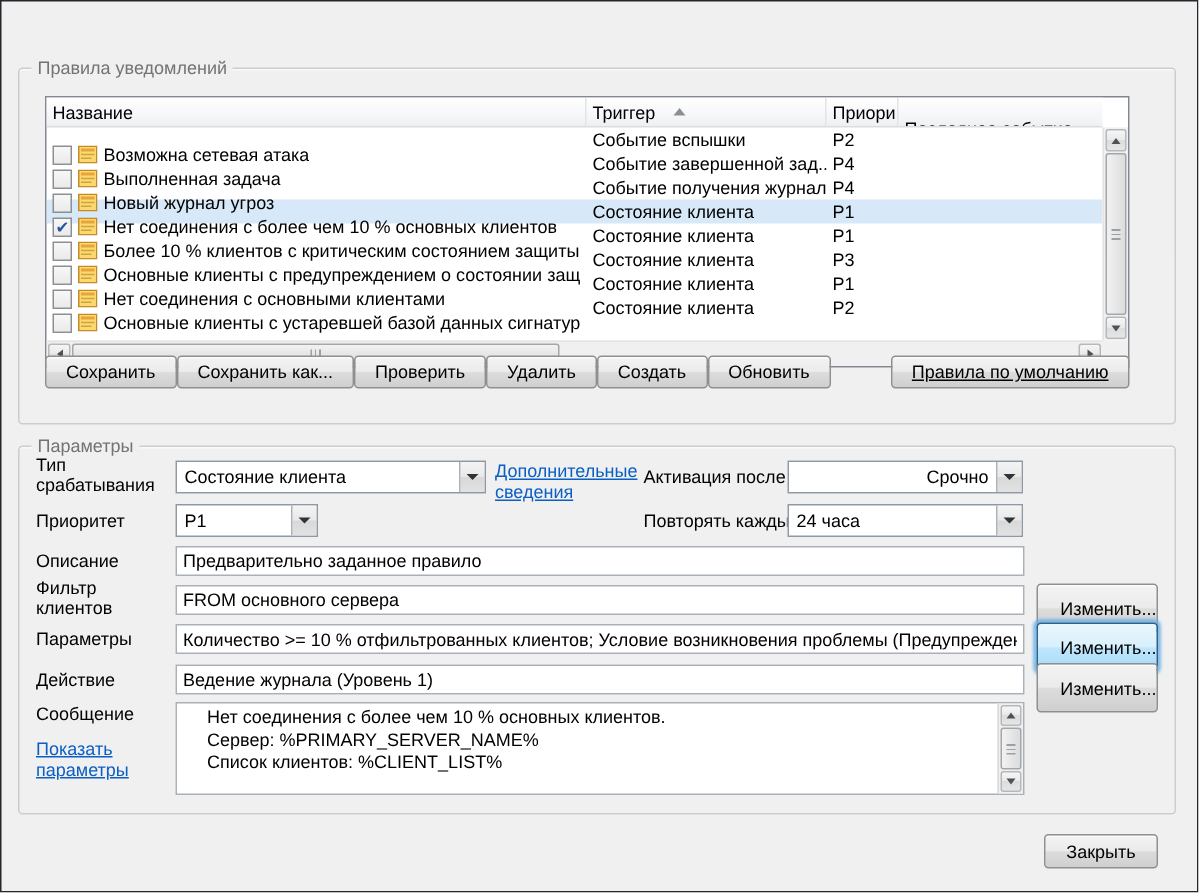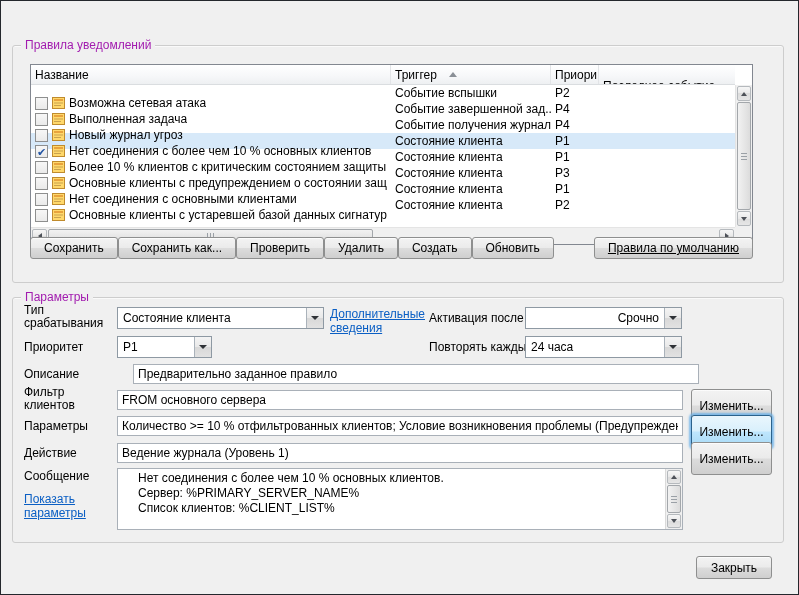--- a/index.html
+++ b/index.html
@@ -38,21 +38,21 @@
   }
   .glyph-max { width:8px; height:6px; border:1px solid #333; border-top:2px solid #333; }
 
   
   .groupbox {
     position:absolute; border:1px solid #cdcdcd; border-radius:3px;
     box-shadow:inset 0 1px 0 #fafafa;
   }
   .legend {
     position:absolute; top:-8px; left:8px; background:#f0f0f0; padding:0 4px;
-    color:#a21caf;
+    color:#737373;
   }
 
   
   .rules-table {
     position:absolute; left:17px; top:18px; width:723px; height:181px;
     border:1px solid #828790; background:#fff; overflow:hidden;
   }
   .thead {
     position:absolute; left:0; top:0; right:17px; height:20px; display:flex;
     background:linear-gradient(#ffffff,#f6f7f9 60%,#eef0f2);
@@ -132,21 +132,21 @@
     background:linear-gradient(#f3f3f3,#ebebeb 48%,#dcdcdc 52%,#cfcfcf);
     border:1px solid #8e8f8f; border-radius:3px; color:#000;
     box-shadow:inset 0 1px 0 rgba(255,255,255,.7);
     white-space:nowrap;
   }
   .btn-row {
     position:absolute; left:17px; top:191px; width:723px; height:22px;
     display:flex; gap:0; align-items:flex-start;
   }
   .btn-defaults { margin-left:auto;text-decoration:underline; }
-  .btn-edit { position:absolute; width:81px; height:33px; padding:0; }
+  .btn-edit { position:absolute; width:81px; height:33px; padding:0;text-align:right; }
   .btn-edit.focused {
     border:1px solid #2c628b;
     background:linear-gradient(#eaf6fd,#d9f0fc 48%,#bee6fd 52%,#a7d9f5);
     box-shadow:0 0 2px 2px rgba(102,175,233,.8);
   }
   .btn-close { position:absolute; left:695px; top:555px; width:76px; height:23px; }
 
   
   .plabel { position:absolute; line-height:13px; }
   .combo {
@@ -403,21 +403,21 @@
       <span class="val">P1</span>
       <span class="dd"></span>
     </div>
     <div class="plabel" style="left:416px; top:43px;">Повторять каждые</div>
     <div class="combo" style="left:512px; top:38px; width:157px;">
       <span class="val">24 часа</span>
       <span class="dd"></span>
     </div>
 
     <div class="plabel" style="left:11px; top:70px;">Описание</div>
-    <input class="field" style="left: 120px; top: 66px; width: 566px;" readonly="" value="Предварительно заданное правило">
+    <input class="field" style="left: 104px; top: 66px; width: 566px;" readonly="" value="Предварительно заданное правило">
 
     <div class="plabel" style="left:11px; top:88px; width:70px;">Фильтр клиентов</div>
     <input class="field" style="left: 104px; top: 92px; width: 566px;" readonly="" value="FROM основного сервера">
     <button class="btn btn-edit" style="left:678px; top:91px;">Изменить...</button>
 
     <div class="plabel" style="left:11px; top:122px;">Параметры</div>
     <input class="field" style="left: 104px; top: 118px; width: 566px;" readonly="" value="Количество &gt;= 10 % отфильтрованных клиентов; Условие возникновения проблемы (Предупреждение о по">
     <button class="btn btn-edit focused" style="left:678px; top:117px;">Изменить...</button>
 
     <div class="plabel" style="left:11px; top:149px;">Действие</div>

